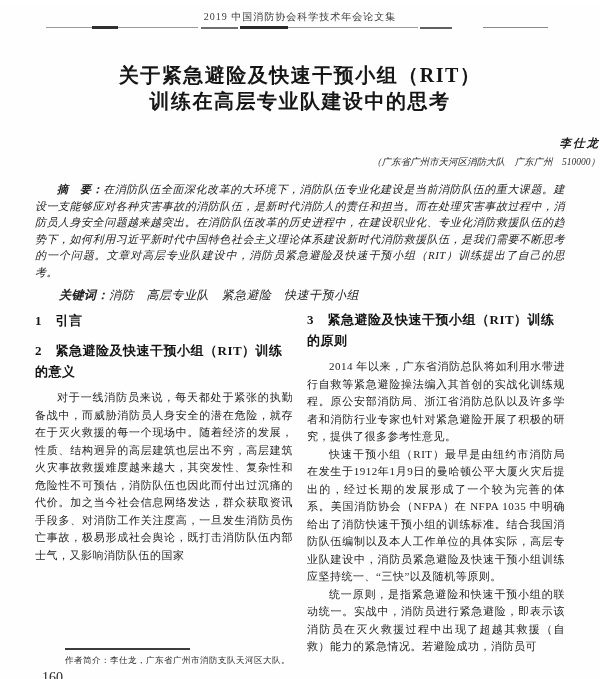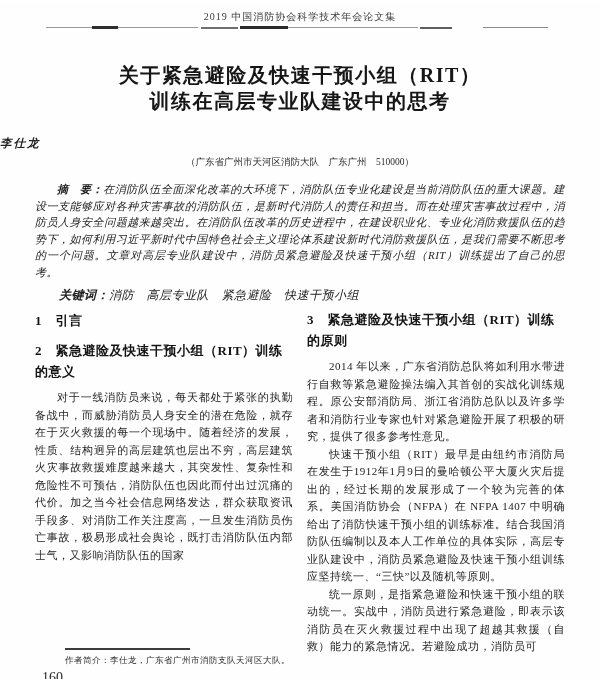--- a/index.html
+++ b/index.html
@@ -43,33 +43,34 @@
     text-align: center;
     font-size: 20px;
     font-weight: bold;
     line-height: 26px;
     letter-spacing: 1.5px;
     color: #161616;
   }
   .author {
     position: absolute;
     top: 132px; left: 0; right: 0;
-    text-align: left;
+    text-align: right;
     font-size: 11.5px;
     font-style: italic;
     font-weight: bold;
     letter-spacing: 2px;
     color: #222;
     font-family: Liberation Mono, monospace;
   }
   .affiliation {
     position: absolute;
     top: 152px; left: 0; right: 0;
-    text-align: center;
+    text-align: right;
     font-size: 9.5px;
+    font-style: italic;
     color: #2c2c2c;
   }
   
   .abstract {
     position: absolute;
     top: 177px; left: 35px; width: 530px;
     font-size: 11px;
     font-style: italic;
     line-height: 16.5px;
     letter-spacing: 0.5px;
@@ -171,21 +172,21 @@
 
   <div class="col col-left">
     <h2 class="sec-h">1　引言</h2>
     <h2 class="sec-h">2　紧急避险及快速干预小组（RIT）训练的意义</h2>
     <p class="bp ind">对于一线消防员来说，每天都处于紧张的执勤备战中，而威胁消防员人身安全的潜在危险，就存在于灭火救援的每一个现场中。随着经济的发展，性质、结构迥异的高层建筑也层出不穷，高层建筑火灾事故救援难度越来越大，其突发性、复杂性和危险性不可预估，消防队伍也因此而付出过沉痛的代价。加之当今社会信息网络发达，群众获取资讯手段多、对消防工作关注度高，一旦发生消防员伤亡事故，极易形成社会舆论，既打击消防队伍内部士气，又影响消防队伍的国家</p>
   </div>
 
   <div class="col col-right">
     <h2 class="sec-h">3　紧急避险及快速干预小组（RIT）训练的原则</h2>
     <p class="bp ind">2014 年以来，广东省消防总队将如利用水带进行自救等紧急避险操法编入其首创的实战化训练规程。原公安部消防局、浙江省消防总队以及许多学者和消防行业专家也针对紧急避险开展了积极的研究，提供了很多参考性意见。</p>
-    <p class="bp ind">快速干预小组（RIT）最早是由纽约市消防局在发生于1912年1月9日的曼哈顿公平大厦火灾后提出的，经过长期的发展形成了一个较为完善的体系。美国消防协会（NFPA）在 NFPA 1407 中明确给出了消防快速干预小组的训练标准。结合我国消防队伍编制以及本人工作单位的具体实际，高层专业队建设中，消防员紧急避险及快速干预小组训练应坚持统一、“三快”以及随机等原则。</p>
+    <p class="bp ind">快速干预小组（RIT）最早是由纽约市消防局在发生于1912年1月9日的曼哈顿公平大厦火灾后提出的，经过长期的发展形成了一个较为完善的体系。美国消防协会（NFPA）在 NFPA 1035 中明确给出了消防快速干预小组的训练标准。结合我国消防队伍编制以及本人工作单位的具体实际，高层专业队建设中，消防员紧急避险及快速干预小组训练应坚持统一、“三快”以及随机等原则。</p>
     <p class="bp ind">统一原则，是指紧急避险和快速干预小组的联动统一。实战中，消防员进行紧急避险，即表示该消防员在灭火救援过程中出现了超越其救援（自救）能力的紧急情况。若避险成功，消防员可</p>
   </div>
 
   <div class="footnote-rule"></div>
 
   <div class="footnote">作者简介：李仕龙，广东省广州市消防支队天河区大队。</div>
 
   <div class="page-number">160</div>
 
 </div>

